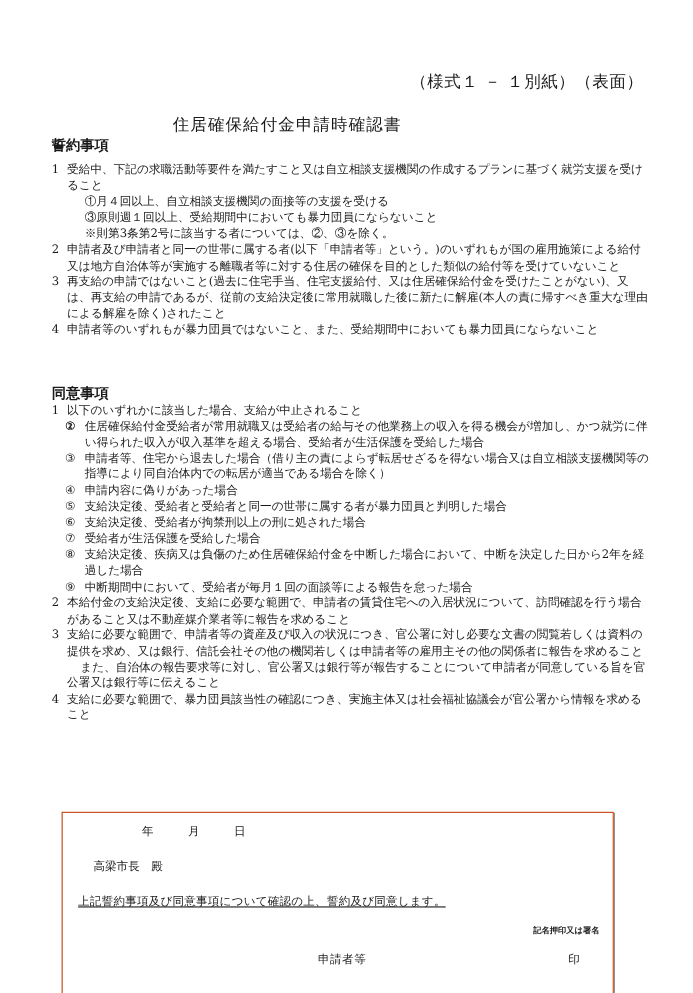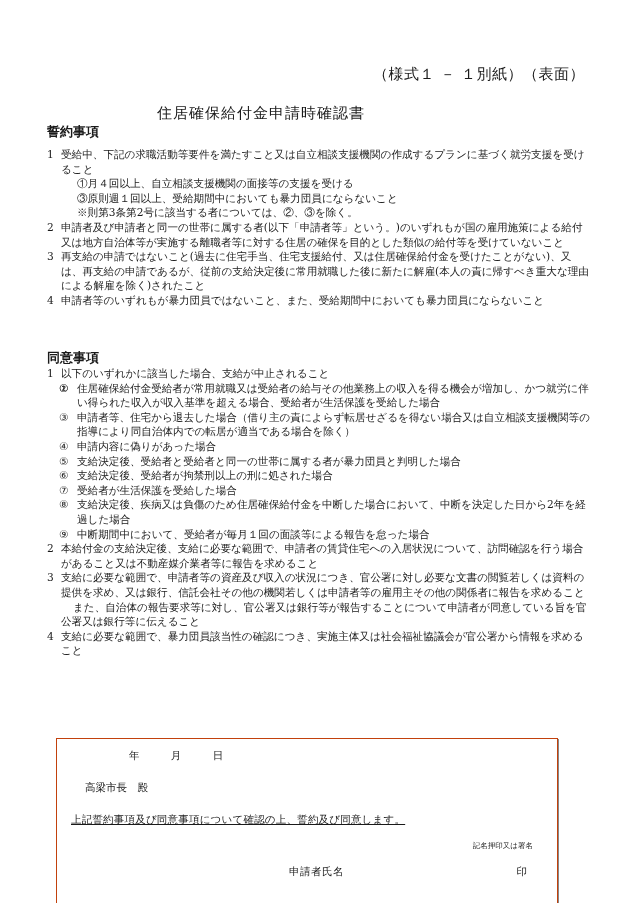--- a/index.html
+++ b/index.html
@@ -37,21 +37,21 @@
   .sub2 { padding-left:30px; }
   .indent { padding-left:14px; text-indent:12px; }
   .box {
     position:absolute; left:56px; top:697px; width:500px; height:164px;
     border:1px solid #c2410c; box-shadow:1px 1px 0 #888;margin-top:41px;
   }
   .box-date { position:absolute; left:72px; top:10px; font-size:10.5px; letter-spacing:1px; }
   .box-date span { margin-right:26px; }
   .box-addressee { position:absolute; left:28px; top:42px; font-size:10.5px;text-align:right; }
   .box-stmt { position:absolute; left:14px; top:74px; font-size:10.5px; letter-spacing:0.2px;text-decoration:underline; }
-  .box-seal-note { position:absolute; right:24px; top:102px; font-size:7.5px; }
+  .box-seal-note { position:absolute; right:12px; top:102px; font-size:7.5px;font-weight:bold; }
   .box-name-label { position:absolute; left:232px; top:126px; font-size:10.5px; letter-spacing:0.5px; }
   .box-seal { position:absolute; right:30px; top:126px; font-size:10.5px; }
 </style>
 </head>
 <body>
 
 <div class="page">
 
   <div class="form-no">（様式１ － １別紙）（表面）</div>
   <div class="title">住居確保給付金申請時確認書</div>
@@ -111,17 +111,17 @@
 
   <div class="box">
     <div class="box-date">
       <span>年</span>
       <span>月</span>
       <span>日</span>
     </div>
     <div class="box-addressee">高梁市長　殿</div>
     <div class="box-stmt">上記誓約事項及び同意事項について確認の上、誓約及び同意します。</div>
     <div class="box-seal-note">記名押印又は署名</div>
-    <div class="box-name-label">申請者氏名</div>
+    <div class="box-name-label">申請者等</div>
     <div class="box-seal">印</div>
   </div>
 
 </div>
 
 </body></html>

